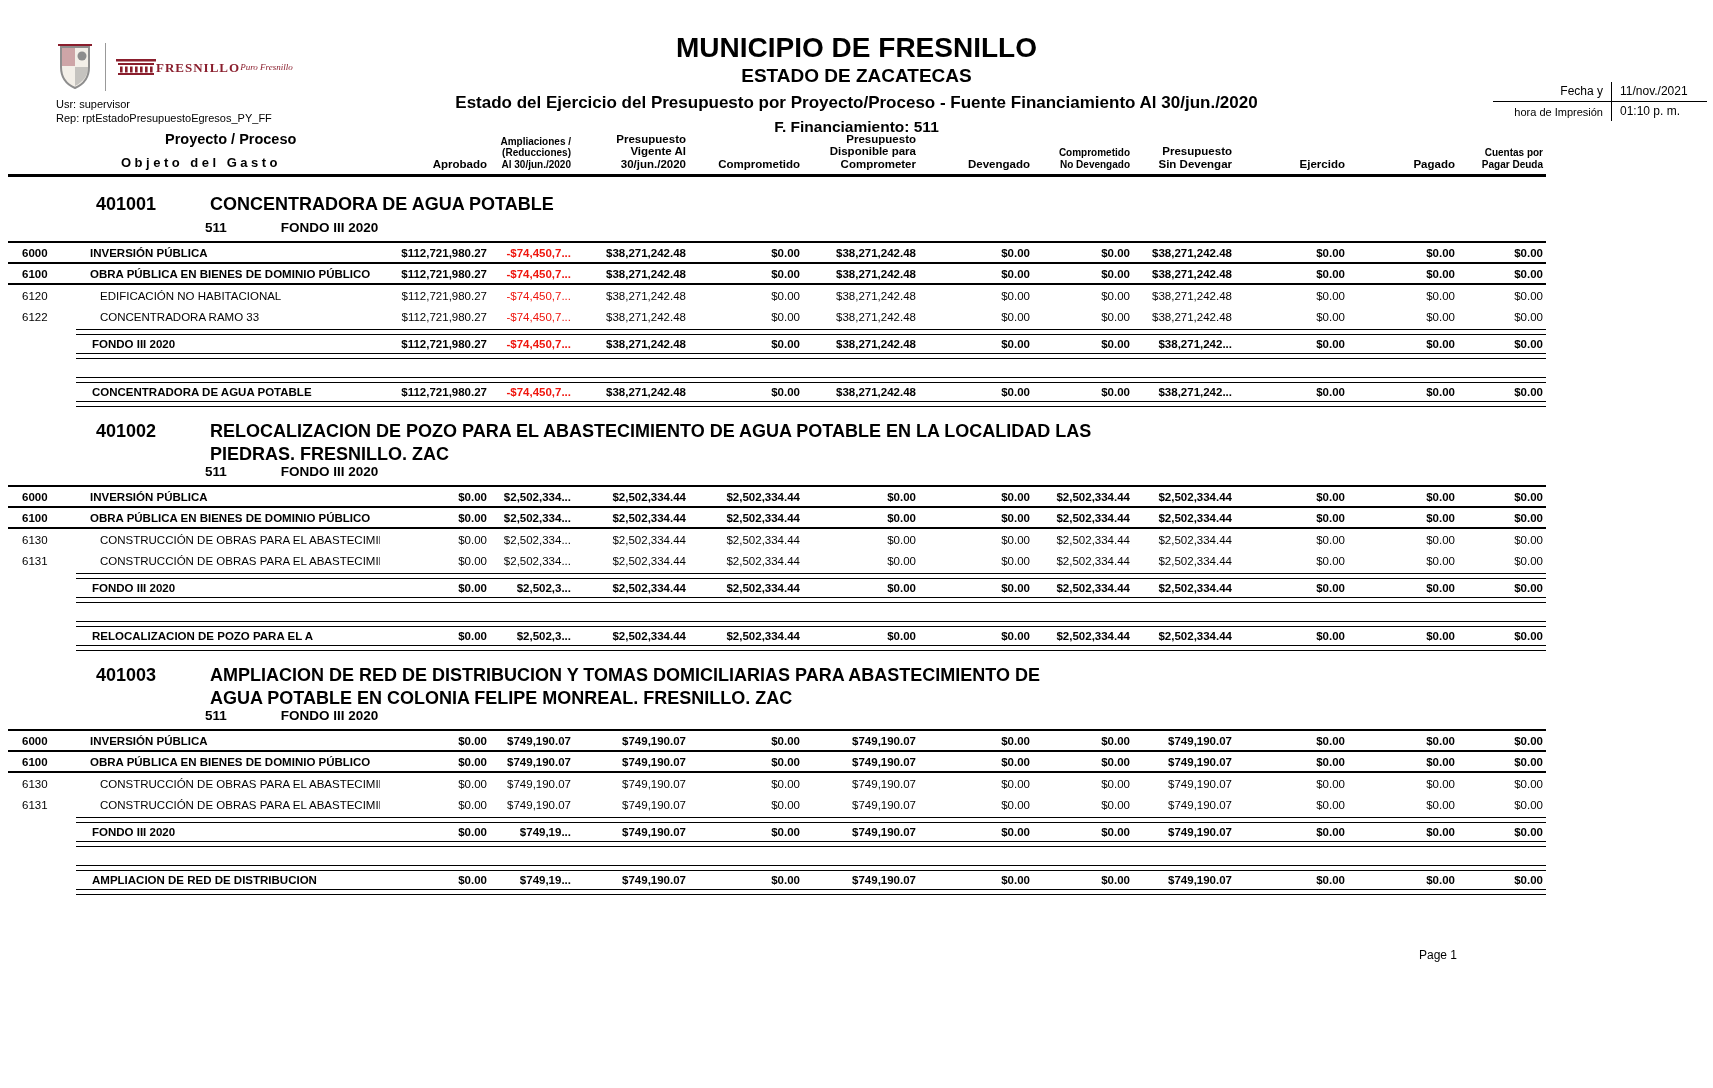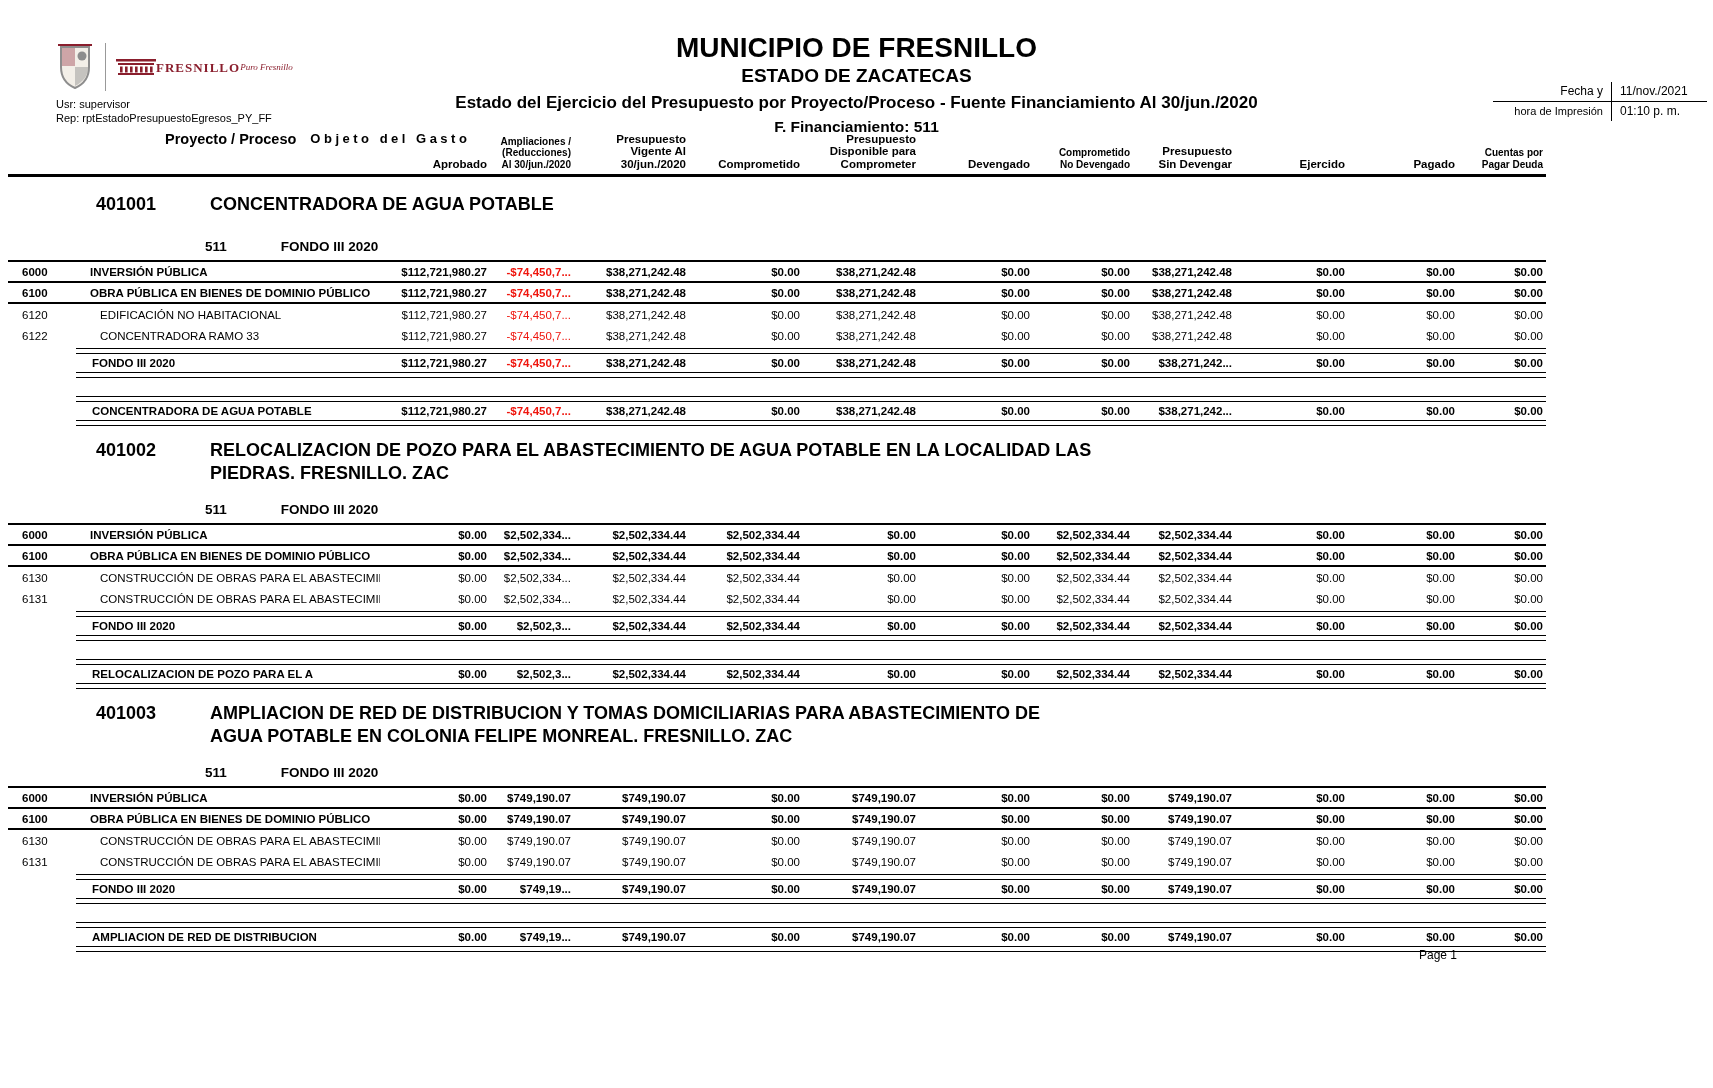--- a/index.html
+++ b/index.html
@@ -26,42 +26,42 @@
 
   .logo-block { position: absolute; left: 55px; top: 38px; height: 58px; display: flex; align-items: center; gap: 10px; }
   .vdiv { width: 1px; height: 48px; background: #999; }
   .fres-logo { display: flex; flex-direction: row; align-items: center; }
   .fres-name { font-family: "Liberation Serif", serif; font-weight: 700; font-size: 13px; letter-spacing: 1px; color: var(--logo-red); margin-top: 1px; }
   .fres-tag  { font-family: "Liberation Serif", serif; font-style: italic; font-size: 9px; color: var(--logo-red); }
 
   .userinfo { position: absolute; left: 56px; top: 97px; font-size: 11px; line-height: 14px; }
 
   .datebox { position: absolute; right: 6px; top: 82px; font-size: 12px; }
-  .dbrow { display: flex; align-items: center; }
+  .dbrow { display: flex; align-items: flex-end; }
   .dbrow.first { border-bottom: 1.5px solid #000; }
   .dblabel { width: 118px; text-align: right; padding: 2px 8px 3px 0; }
   .dbrow.second .dblabel { font-size: 11px; }
   .dbval { width: 96px; border-left: 1.5px solid #000; padding: 2px 0 3px 8px; }
 
   
   .colhead { width: 1538px; margin-left: 8px; border-bottom: 3px solid #000; }
   .colgrid { display: grid; grid-template-columns: var(--cols); align-items: end; height: 48px; padding-bottom: 4px; }
-  .c-first { grid-column: 1 / span 2; align-self: stretch; display: flex; flex-direction: row; justify-content: space-between; padding-top: 5px; }
+  .c-first { grid-column: 1 / span 2; align-self: stretch; display: flex; flex-direction: column; justify-content: space-between; padding-top: 5px; }
   .pp { font-weight: 700; font-size: 14.5px; padding-left: 157px; white-space: nowrap; }
   .og { font-weight: 700; font-size: 13px; letter-spacing: 3.5px; padding-left: 14px; white-space: nowrap; text-align: center; }
   .h-num { text-align: right; font-weight: 700; font-size: 11.5px; line-height: 12.5px; white-space: pre-line; padding-right: 3px; }
   .h-num.sm { font-size: 10px; line-height: 11.5px; }
 
   
   #sections { margin-left: 8px; width: 1538px; }
   .sec-head { display: flex; gap: 22px; padding-left: 88px; margin-top: 16px; font-weight: 700; font-size: 18px; line-height: 23px; }
   .sec-code { flex: 0 0 92px; }
   .sec-title { white-space: pre-line; }
   .sec-head.clip { height: 40px; overflow: hidden; }
-  .fund-line { display: flex; gap: 54px; padding-left: 197px; margin-top: 23px; font-weight: 700; font-size: 13.5px; }
+  .fund-line { display: flex; gap: 54px; padding-left: 197px; margin-top: 4px; font-weight: 700; font-size: 13.5px; }
   .rows { margin-top: 6px; border-top: 2.5px solid #000; }
   .row { display: grid; grid-template-columns: var(--cols); height: 21px; align-items: center; font-size: 11.5px; }
   .row.bold { font-weight: 700; }
   .row.rule { border-bottom: 2px solid #000; }
   .c-code { padding-left: 14px; }
   .c-desc { white-space: nowrap; overflow: hidden; padding-left: 6px; }
   .row:not(.bold) .c-desc { padding-left: 16px; }
   .c-num { text-align: right; white-space: nowrap; padding-right: 3px; }
   .neg { color: var(--neg); }
 

